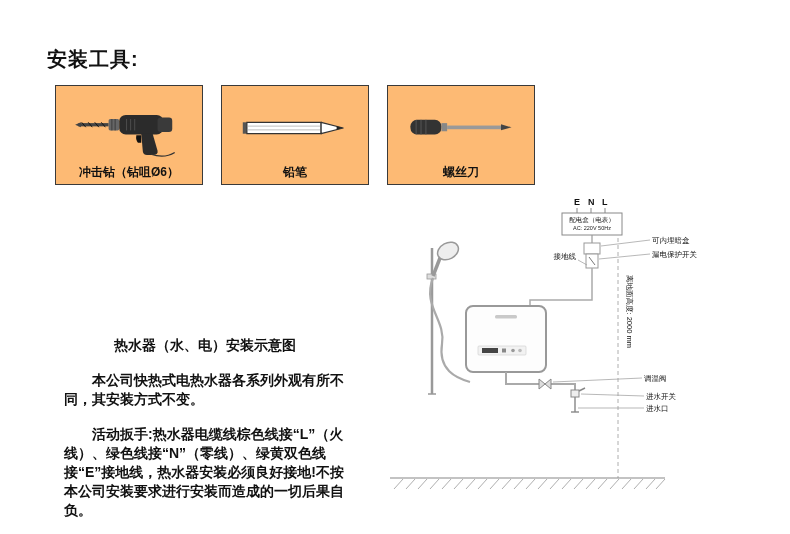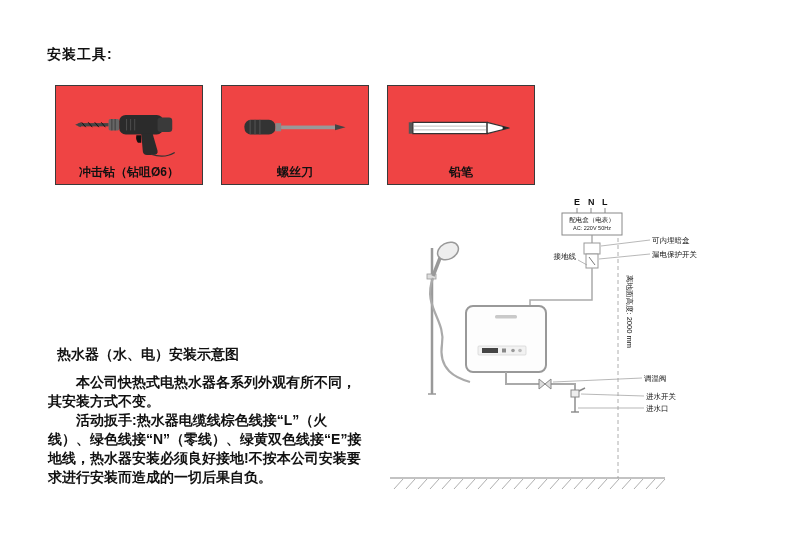--- a/index.html
+++ b/index.html
@@ -3,42 +3,42 @@
 <meta charset="utf-8">
 <style>
   html,body{margin:0;padding:0;}
   body{
     width:790px;height:534px;background:#ffffff;position:relative;
     font-family:"Liberation Sans","DejaVu Sans",sans-serif;color:#111;
     overflow:hidden;
   }
   .tools-heading{
     position:absolute;left:47px;top:46px;
-    font-size:14px;font-weight:700;letter-spacing:1px;
+    font-size:20px;font-weight:700;letter-spacing:1px;
   }
   .tools-row{
     position:absolute;left:55px;top:85px;
     display:flex;gap:18px;
   }
   .tool-box{
     width:148px;height:100px;border:1px solid #3a3a3a;box-sizing:border-box;
     display:flex;flex-direction:column;align-items:center;justify-content:flex-end;
-    padding:4px 2px 5px 2px;background:#ef4444;
+    padding:4px 2px 5px 2px;background:#fdba74;
   }
   .tool-art{flex:1 1 auto;display:flex;align-items:center;justify-content:center;width:100%;}
   .tool-art svg{width:138px;height:62px;}
   .tool-label{
     font-size:12px;font-weight:600;white-space:nowrap;line-height:14px;
   }
   .description{
     position:absolute;left:48px;top:336px;width:314px;
     font-size:14px;line-height:19px;font-weight:600;
   }
-  .description .desc-title{margin:9px;}
-  .description p{margin:0;text-indent:2em;}
+  .description .desc-title{margin:0;text-align:center;}
+  .description p{margin:16px;text-indent:2em;}
   .diagram{position:absolute;left:390px;top:188px;}
   .diagram text{font-family:"Liberation Sans","DejaVu Sans",sans-serif;fill:#111;}
   .diagram .tb{font-size:9px;font-weight:bold;}
   .diagram .t7{font-size:7.5px;}
   .diagram .t6{font-size:6.5px;}
   .diagram .t5{font-size:5.5px;fill:#222;}
 </style>
 </head>
 <body>
 
@@ -63,41 +63,41 @@
         <path d="M97 70 q16 6 29 -2" stroke="#333" stroke-width="1.5" fill="none"></path>
       </svg>
     </div>
     <div class="tool-label">冲击钻（钻咀Ø6）</div>
   </div>
 
 
   <div class="tool-box">
     <div class="tool-art">
       <svg viewBox="0 0 140 76">
+        <rect x="6" y="31" width="5" height="14" fill="#555"></rect>
+        <path d="M11 31 h91 v14 h-91 z" fill="#fff" stroke="#333" stroke-width="1.5"></path>
+        <path d="M11 35.7 h91 M11 40.3 h91" stroke="#999" stroke-width="0.8" fill="none"></path>
+        <path d="M102 31 L129 38 L102 45 Z" fill="#fff" stroke="#333" stroke-width="1.5" stroke-linejoin="round"></path>
+        <path d="M121 35.9 L129 38 L121 40.1 Z" fill="#222"></path>
+      </svg>
+    </div>
+    <div class="tool-label">铅笔</div>
+  </div>
+
+  <div class="tool-box">
+    <div class="tool-art">
+      <svg viewBox="0 0 140 76">
         <rect x="8" y="28" width="38" height="18" rx="8" fill="#333"></rect>
         <path d="M15 28 v18 M21 28 v18 M27 28 v18" stroke="#555" stroke-width="1.2" fill="none"></path>
         <rect x="46" y="32" width="7" height="10" fill="#888"></rect>
         <rect x="53" y="35" width="66" height="4.5" fill="#999"></rect>
         <path d="M119 33.5 l13 3.7 -13 3.7 z" fill="#444"></path>
       </svg>
     </div>
     <div class="tool-label">螺丝刀</div>
-  </div>
-
-  <div class="tool-box">
-    <div class="tool-art">
-      <svg viewBox="0 0 140 76">
-        <rect x="6" y="31" width="5" height="14" fill="#555"></rect>
-        <path d="M11 31 h91 v14 h-91 z" fill="#fff" stroke="#333" stroke-width="1.5"></path>
-        <path d="M11 35.7 h91 M11 40.3 h91" stroke="#999" stroke-width="0.8" fill="none"></path>
-        <path d="M102 31 L129 38 L102 45 Z" fill="#fff" stroke="#333" stroke-width="1.5" stroke-linejoin="round"></path>
-        <path d="M121 35.9 L129 38 L121 40.1 Z" fill="#222"></path>
-      </svg>
-    </div>
-    <div class="tool-label">铅笔</div>
   </div>
 
 </div>
 
 <div class="description">
   <div class="desc-title">热水器（水、电）安装示意图</div>
   <p>本公司快热式电热水器各系列外观有所不同，其安装方式不变。</p>
   <p>活动扳手:热水器电缆线棕色线接“L”（火线）、绿色线接“N”（零线）、绿黄双色线接“E”接地线，热水器安装必须良好接地!不按本公司安装要求进行安装而造成的一切后果自负。</p>
 </div>
 

